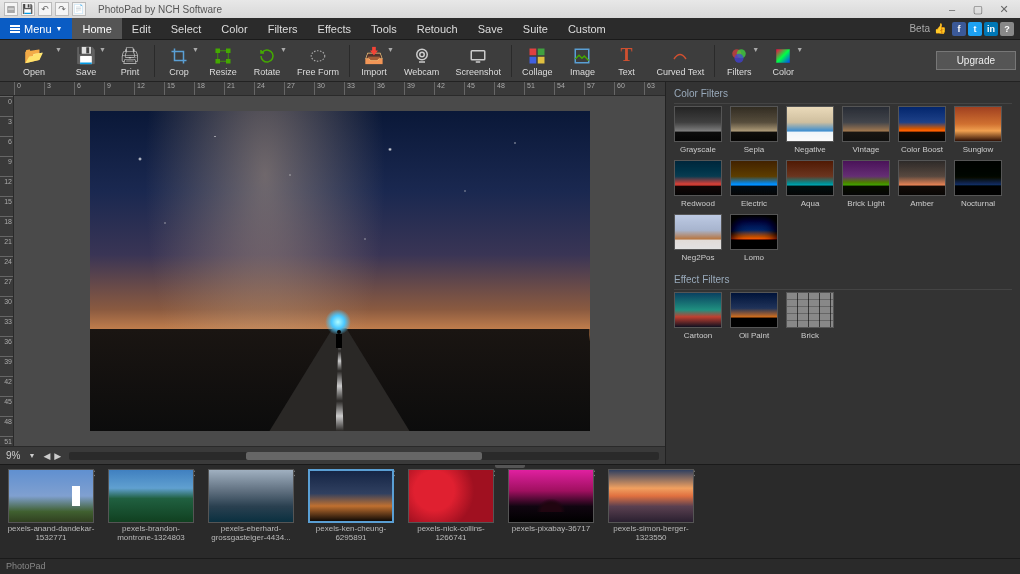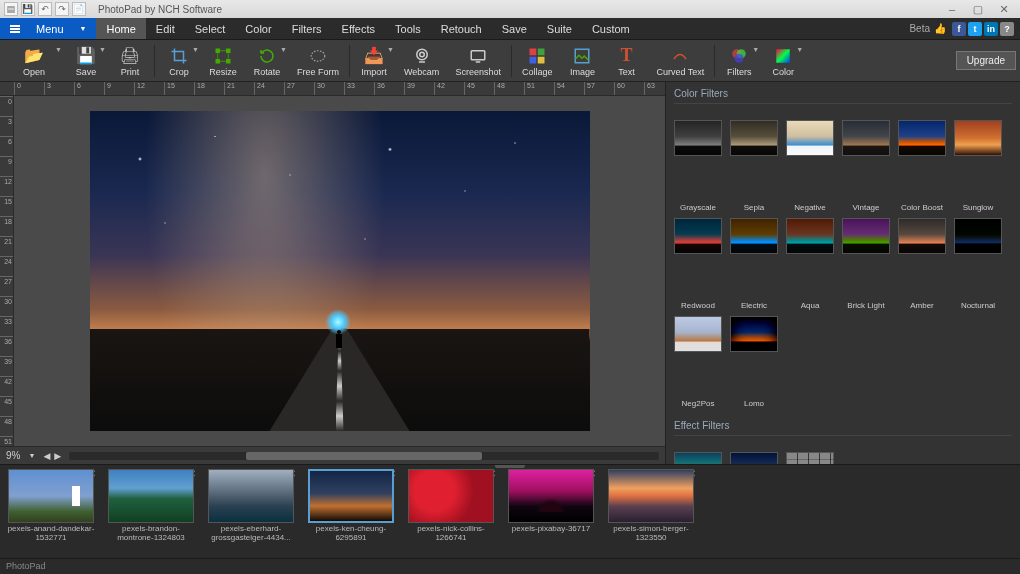--- a/index.html
+++ b/index.html
@@ -4,38 +4,38 @@
 <style>
 * { margin: 0; padding: 0; box-sizing: border-box; font-family: "Segoe UI", Tahoma, sans-serif; }
 body { background: #3a3a3a; color: #ccc; width: 1020px; height: 574px; overflow: hidden; font-size: 11px; display: flex; flex-direction: column; }
 .titlebar { height: 18px; background: linear-gradient(#e8e8e8,#d8d8d8); display: flex; align-items: center; padding: 0 4px; color: #555; font-size: 10px; }
 .titlebar .qat { display: flex; gap: 3px; margin-right: 8px; }
 .titlebar .qat span { width: 14px; height: 14px; display: inline-flex; align-items: center; justify-content: center; border: 1px solid #bbb; background: #f5f5f5; font-size: 9px; color: #666; }
 .titlebar .title { flex: 1; padding-left: 4px; }
 .titlebar .winbtns { display: flex; gap: 2px; }
 .titlebar .winbtns span { width: 24px; height: 14px; display: inline-flex; align-items: center; justify-content: center; color: #666; font-size: 11px; }
 .menubar { height: 22px; background: #2b2b2b; display: flex; align-items: stretch; border-bottom: 1px solid #1a1a1a; }
-.menubtn { background: #0a5cc4; color: #fff; padding: 8px 10px; display: flex; align-items: center; gap: 16px; font-size: 11px; cursor: pointer; }
+.menubtn { background: #0a5cc4; color: #fff; padding: 8px 10px; display: flex; align-items: center; gap: 4px; font-size: 11px; cursor: pointer; }
 .menubtn .burger { display: inline-block; width: 10px; height: 8px; background: linear-gradient(#fff 2px, transparent 2px 3px, #fff 3px 5px, transparent 5px 6px, #fff 6px 8px); }
 .menu-items { display: flex; justify-content: center; }
 .menu-item { padding: 0 10px; display: flex; align-items: center; font-size: 11px; color: #ddd; cursor: pointer; }
 .menu-item.active { background: #555; color: #fff; }
 .menubar .right { margin-left: auto; display: flex; align-items: center; gap: 4px; padding-right: 6px; font-size: 10px; color: #aaa; }
 .social { display: flex; gap: 2px; }
 .social span { width: 14px; height: 14px; background: #3b5998; color: #fff; display: inline-flex; align-items: center; justify-content: center; font-size: 9px; font-weight: bold; border-radius: 2px; }
 .thumb-icon { width: 14px; height: 14px; display: inline-flex; align-items: center; justify-content: center; font-size: 10px; }
 .ribbon { height: 42px; background: #3d3d3d; display: flex; align-items: center; border-bottom: 1px solid #222; padding: 0 4px; }
 .ribbon-btn { display: flex; flex-direction: column; align-items: center; justify-content: center; padding: 0 8px; height: 100%; cursor: pointer; position: relative; min-width: 44px; }
 .ribbon-btn.wide { min-width: 60px; }
 .ribbon-btn .icon { height: 22px; display: flex; align-items: center; justify-content: center; font-size: 16px; }
 .ribbon-btn .lbl { font-size: 9px; color: #ddd; }
 .ribbon-sep { width: 1px; height: 32px; background: #2a2a2a; margin: 0 2px; }
 .ribbon-btn .dd { position: absolute; right: 2px; top: 6px; font-size: 7px; color: #aaa; }
 .ribbon-spacer { flex: 1; }
-.upgrade-btn { background: #555; border: 1px solid #777; padding: 3px 10px; font-size: 10px; color: #eee; cursor: pointer; }
+.upgrade-btn { background: #555; border: 1px solid #777; padding: 3px 20px; font-size: 10px; color: #eee; cursor: pointer; }
 .svgicon { width: 18px; height: 18px; }
 .workspace { flex: 1; display: flex; min-height: 0; }
 .canvas-area { flex: 1; display: flex; flex-direction: column; background: #4a4a4a; min-width: 0; }
 .ruler-h { height: 14px; background: #3a3a3a; display: flex; font-size: 7px; color: #aaa; padding-left: 14px; overflow: hidden; border-bottom: 1px solid #2a2a2a; }
 .ruler-h span { flex: 0 0 30px; border-left: 1px solid #666; padding-left: 2px; }
 .canvas-mid { flex: 1; display: flex; min-height: 0; }
 .ruler-v { width: 14px; background: #3a3a3a; display: flex; flex-direction: column; font-size: 7px; color: #aaa; overflow: hidden; border-right: 1px solid #2a2a2a; }
 .ruler-v span { flex: 0 0 20px; border-top: 1px solid #666; padding: 1px 1px 0; text-align: right; }
 .canvas-viewport { flex: 1; position: relative; overflow: hidden; background: #4a4a4a; display: flex; align-items: center; justify-content: center; }
 .canvas-image { width: 500px; height: 320px; position: relative; overflow: hidden; }
@@ -66,23 +66,23 @@
 .person { position: absolute; left: 49%; bottom: 26%; width: 8px; height: 18px; }
 .person::before { content: ""; position: absolute; left: 2px; top: 0; width: 4px; height: 4px; background: #000; border-radius: 50%; }
 .person::after { content: ""; position: absolute; left: 1px; top: 4px; width: 6px; height: 14px; background: #000; }
 .glow { position: absolute; left: 47%; bottom: 30%; width: 26px; height: 26px; background: radial-gradient(circle, #aefcff 0%, #4ac8ff 35%, transparent 70%); border-radius: 50%; }
 .zoom-bar { height: 18px; background: #3a3a3a; display: flex; align-items: center; padding: 0 6px; gap: 8px; font-size: 10px; color: #ccc; border-top: 1px solid #2a2a2a; }
 .zoom-bar .arrows { display: flex; gap: 4px; }
 .zoom-bar .arrows span { cursor: pointer; font-size: 9px; }
 .zoom-bar .hscroll { flex: 1; height: 8px; background: #2a2a2a; position: relative; border-radius: 2px; }
 .zoom-bar .hscroll::after { content: ""; position: absolute; left: 30%; width: 40%; top: 0; bottom: 0; background: #666; border-radius: 2px; }
 .panel { width: 355px; background: #333; border-left: 1px solid #222; overflow-y: auto; padding: 4px 8px 8px; }
-.panel-section-title { font-size: 10px; color: #9ab; padding: 2px 0 4px; border-bottom: 1px solid #444; margin-bottom: 16px; }
+.panel-section-title { font-size: 10px; color: #9ab; padding: 2px 0 4px; border-bottom: 1px solid #444; margin-bottom: 2px; }
 .filter-grid { display: flex; flex-wrap: wrap; gap: 6px 8px; margin-bottom: 10px; }
-.filter-item { width: 48px; display: flex; flex-direction: column; align-items: center; cursor: pointer; gap: 44px; }
+.filter-item { width: 48px; display: flex; flex-direction: column; align-items: center; cursor: pointer; }
 .filter-thumb { width: 48px; height: 36px; border: 1px solid #555; position: relative; overflow: hidden; }
 .filter-lbl { font-size: 8px; color: #ccc; margin-top: 3px; text-align: center; white-space: nowrap; }
 .ft-base { position: absolute; inset: 0; background: linear-gradient(to bottom, #152545 0%, #304060 45%, #c07030 70%, #100a05 75%, #050505 100%); }
 .ft-grayscale { filter: grayscale(1); }
 .ft-sepia { filter: sepia(1); }
 .ft-negative { filter: invert(1); }
 .ft-vintage { filter: sepia(0.5) contrast(0.9) brightness(0.9); }
 .ft-colorboost { filter: saturate(2.2); }
 .ft-sunglow { background: linear-gradient(to bottom, #a04020 0%, #d07030 50%, #f0a050 70%, #301005 100%); }
 .ft-redwood { filter: hue-rotate(-30deg) saturate(1.8) brightness(0.8); }

